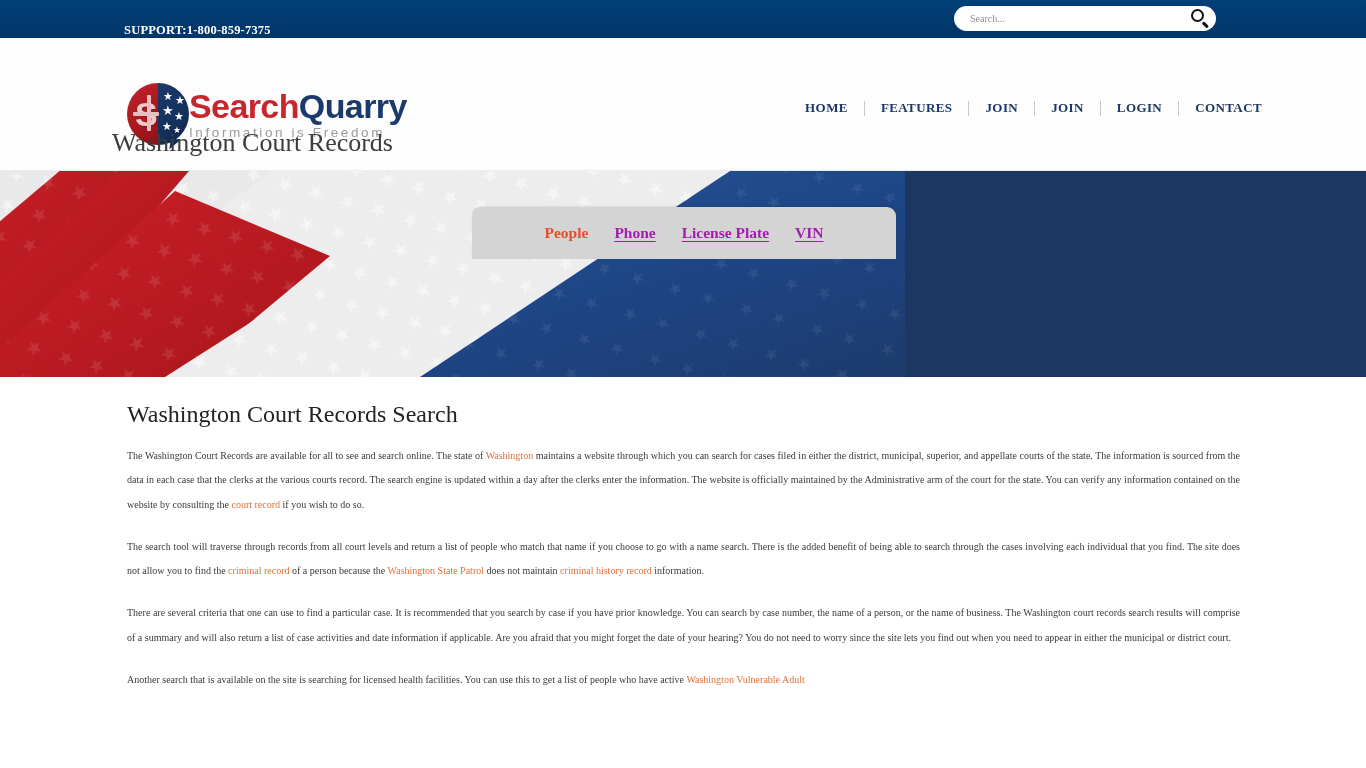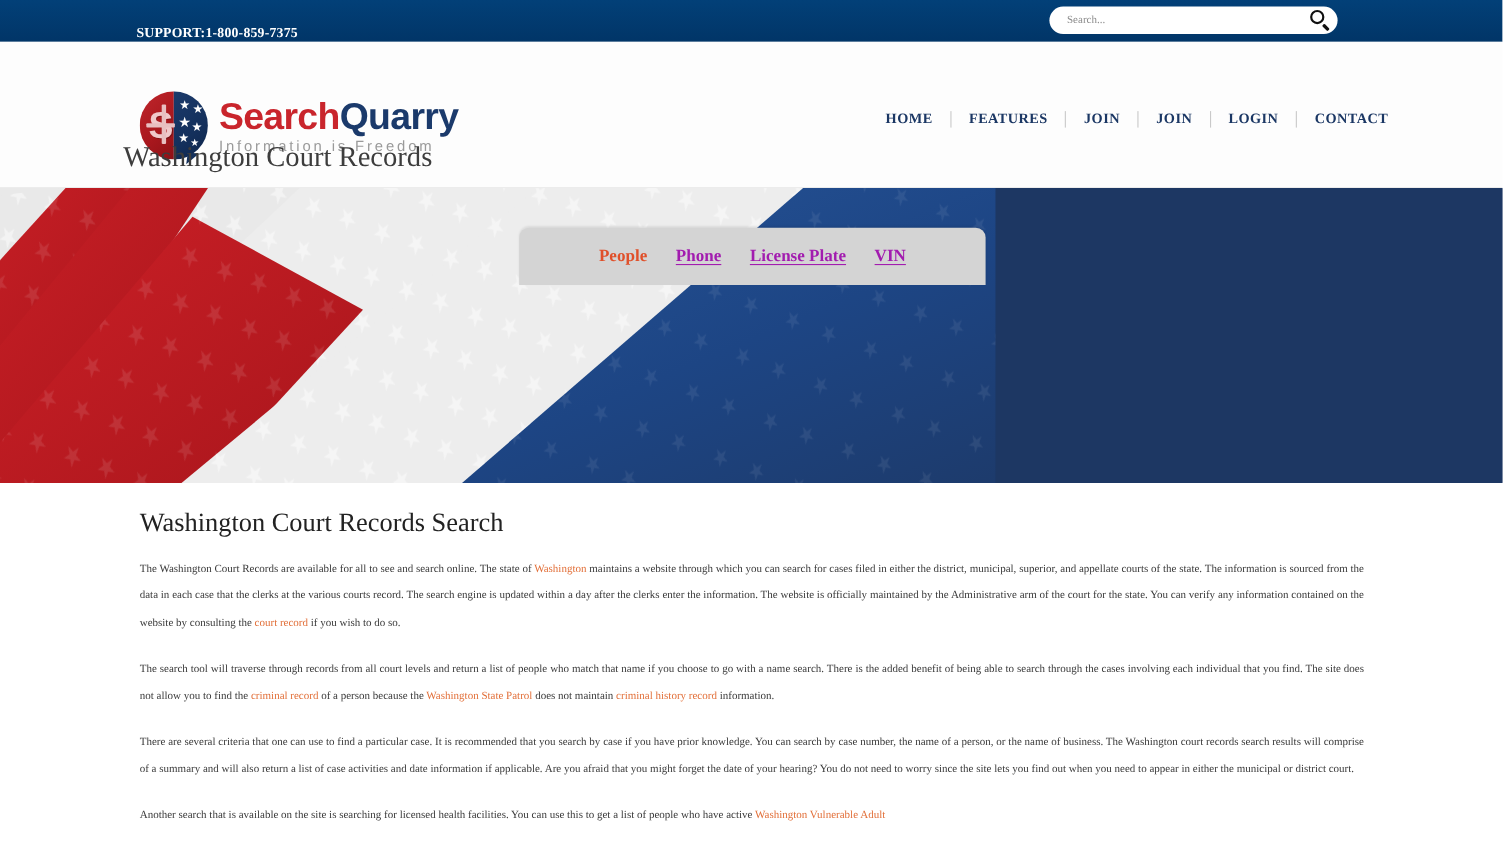--- a/index.html
+++ b/index.html
@@ -124,21 +124,21 @@
     line-height:11px;
   }
   .badge .tail {
     position:absolute;
     right: 9px; bottom: -5px;
     width: 0; height: 0;
     border-left: 10px solid #13305c;
     border-bottom: 11px solid transparent;
     transform: rotate(8deg);
   }
-  .wordmark { margin-left: 10px; }
+  .wordmark { }
   .wordmark .w1 {
     font-family:"Liberation Sans", sans-serif;
     font-weight:bold;
     font-size:34px;
     letter-spacing:-0.6px;
     line-height:34px;
   }
   .wordmark .search-t { color:#c9252c; }
   .wordmark .quarry-t { color:#1b3a6b; }
   .wordmark .w2 {
@@ -170,21 +170,21 @@
     left:112px; bottom:12px;
     font-family:"Liberation Serif", serif;
     font-size:26px;
     color:#3d3d3d;
     font-weight:normal;
   }
 
   
   .hero {
     position: relative;
-    height: 268px;
+    height: 206px;
     background: #1d3763;
     overflow: hidden;
   }
   .hero .flagwrap {
     position:absolute; left:0; top:0;
     width: 100%; height:100%;
   }
   .hero svg.flag { display:block; width:100%; height:100%; }
 
   .tabs {

